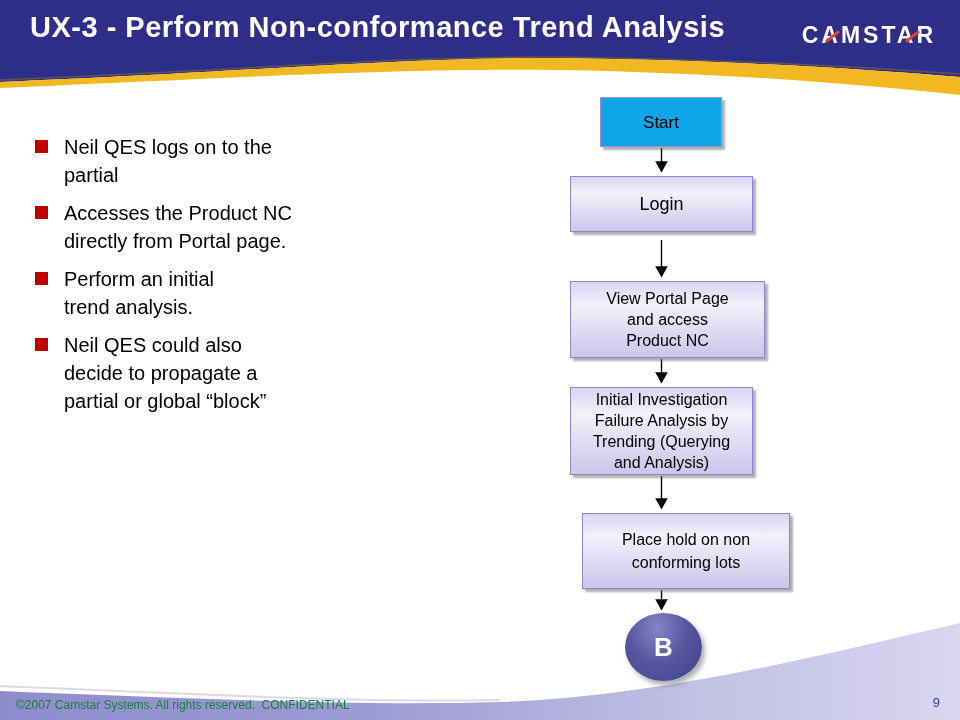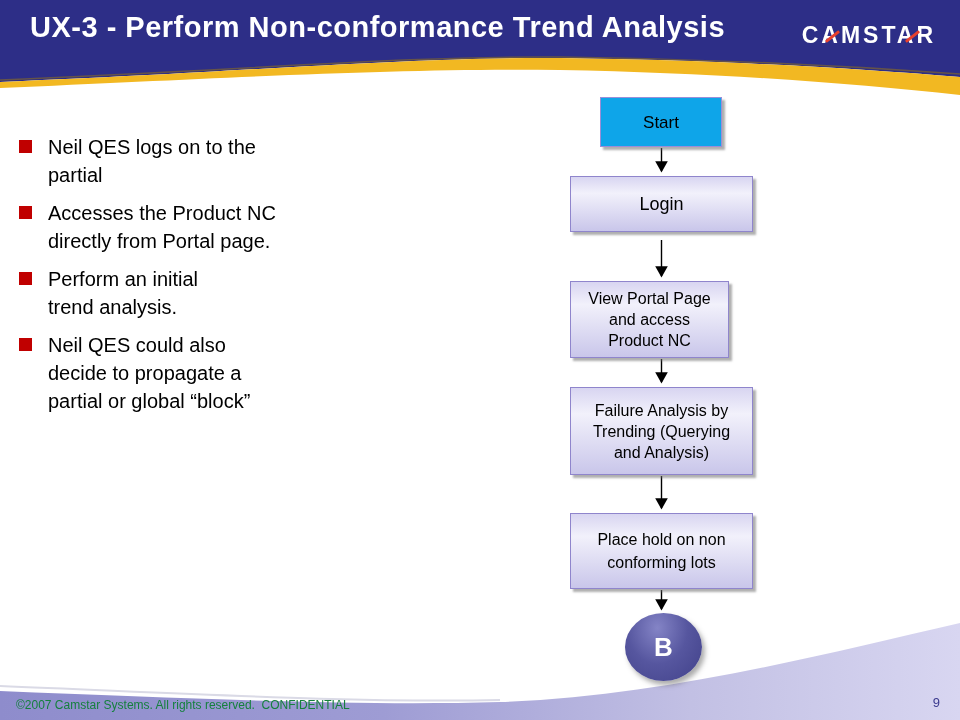--- a/index.html
+++ b/index.html
@@ -28,21 +28,21 @@
   }
   .logo .accent {
     position: absolute; width: 17px; height: 3px; background: #e8402c;
     transform: rotate(-38deg); border-radius: 1px;
   }
   .accent-1 { left: 22px; top: 13px; }
   .accent-2 { left: 102px; top: 13px; }
 
   
   .bullets {
-    position: absolute; top: 133px; left: 19px; width: 340px; z-index: 2;
+    position: absolute; top: 133px; left: 35px; width: 340px; z-index: 2;
     list-style: none;
   }
   .bullets li {
     position: relative; padding-left: 29px; margin-bottom: 10px;
     font-size: 20px; line-height: 28px; color: #000000;
   }
   .bullet-marker {
     position: absolute; left: 0; top: 7px; width: 13px; height: 13px;
     background: #c00000; display: inline-block;
   }
@@ -56,23 +56,23 @@
     border: 1px solid #8f85cc;
     background: linear-gradient(180deg, #d8d5f1 0%, #f2f1fb 30%, #c9c6ea 100%);
     box-shadow: 3px 3px 2px rgba(110,110,110,0.55);
     font-size: 16px; line-height: 21px;
   }
   .node-start {
     left: 600px; top: 97px; width: 122px; height: 50px;
     background: #0ea5e9; border: 1px solid #9a8ed8; font-size: 17px;
   }
   .node-login  { left: 570px; top: 176px; width: 183px; height: 56px; font-size: 18px; }
-  .node-portal { left: 570px; top: 281px; width: 159px; height: 77px; }
+  .node-portal { left: 570px; top: 281px; width: 195px; height: 77px; }
   .node-invest { left: 570px; top: 387px; width: 183px; height: 88px; }
-  .node-hold   { left: 570px; top: 513px; width: 183px; height: 76px; line-height: 23px; }
+  .node-hold   { left: 582px; top: 513px; width: 208px; height: 76px; line-height: 23px; }
   .node-b {
     left: 625px; top: 613px; width: 77px; height: 68px;
     border: none; border-radius: 50%;
     background: radial-gradient(ellipse at 42% 22%, #8484c6 0%, #56569f 48%, #414189 100%);
     box-shadow: 3px 4px 5px rgba(90,90,90,0.5);
     color: #ffffff; font-size: 26px; font-weight: bold;
   }
   .arrows-svg { position: absolute; top: 0; left: 0; z-index: 2; pointer-events: none; }
 
   
@@ -151,20 +151,21 @@
 <div class="flow-node node-portal">
   <div>
     <span class="bullet-line">View Portal Page</span>
     <span class="bullet-line">and access</span>
     <span class="bullet-line">Product NC</span>
   </div>
 </div>
 
 <div class="flow-node node-invest">
   <div>
+    <span class="bullet-line">Initial Investigation</span>
     <span class="bullet-line">Failure Analysis by</span>
     <span class="bullet-line">Trending (Querying</span>
     <span class="bullet-line">and Analysis)</span>
   </div>
 </div>
 
 <div class="flow-node node-hold">
   <div>
     <span class="bullet-line">Place hold on non</span>
     <span class="bullet-line">conforming lots</span>

